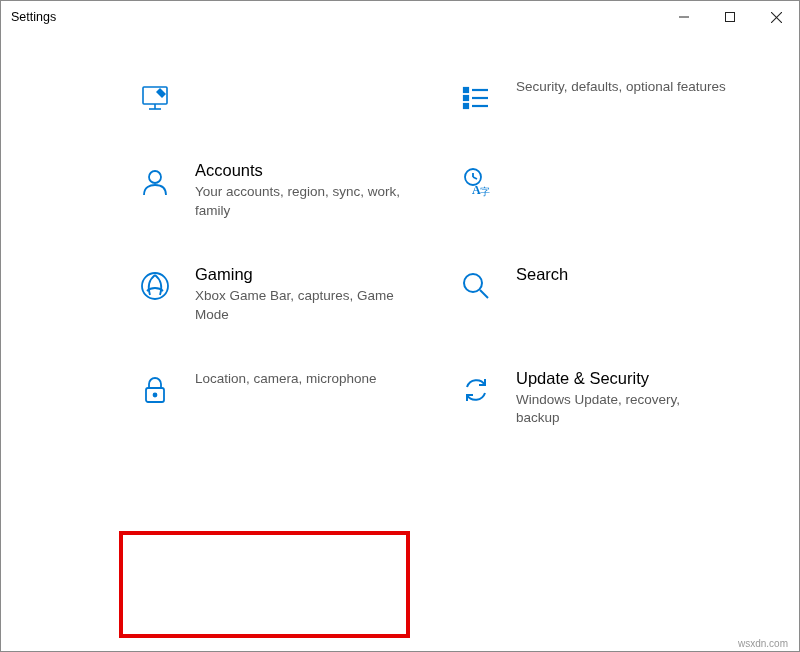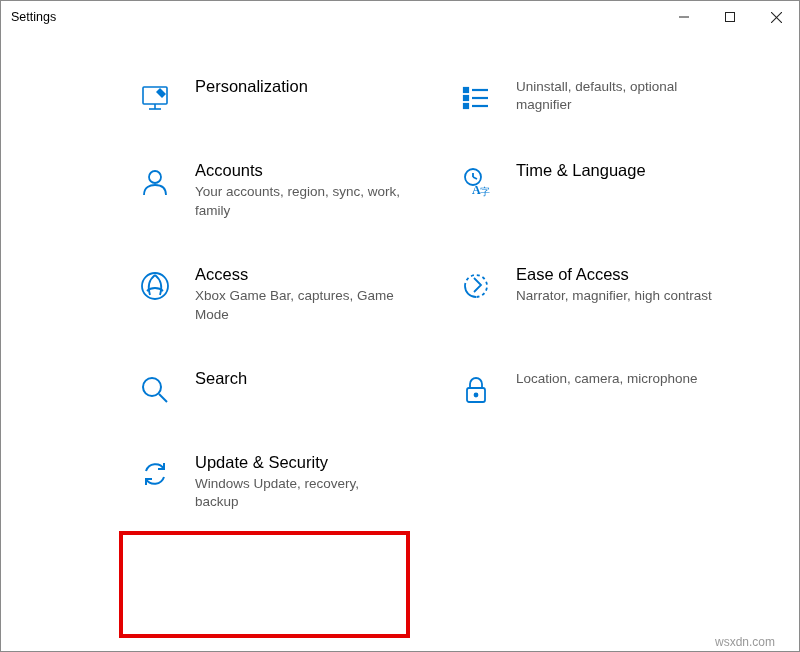--- a/index.html
+++ b/index.html
@@ -12,21 +12,21 @@
   .win-btn svg { stroke: #222; }
   .content { position: absolute; top: 75px; left: 0; right: 0; bottom: 0; }
   .grid { display: grid; grid-template-columns: 1fr 1fr; column-gap: 20px; row-gap: 44px; padding: 0 40px 0 136px; }
   .category { display: flex; gap: 22px; align-items: flex-start; cursor: pointer; }
   .cat-icon { width: 36px; height: 36px; flex: 0 0 36px; color: #0078D4; display: flex; align-items: center; justify-content: center; margin-top: 4px; }
   .cat-icon svg { width: 34px; height: 34px; }
   .cat-text { flex: 1; min-width: 0; }
   .cat-title { font-size: 16.5px; font-weight: 400; color: #000; line-height: 1.3; }
   .cat-sub { font-size: 13.5px; color: #5a5a5a; line-height: 1.35; margin-top: 2px; max-width: 210px; }
   .highlight-box { position: absolute; border: 4px solid #e30000; pointer-events: none; }
-  .watermark { position: absolute; bottom: 2px; right: 24px; font-size: 12px; color: #999; }
+  .watermark { position: absolute; bottom: 2px; right: 11px; font-size: 10px; color: #999; }
 </style>
 </head>
 <body>
 
 <div class="window">
   <div class="titlebar">
     <div class="title">Settings</div>
     <div class="win-ctrls">
       <div class="win-btn">
         <svg width="10" height="10" viewBox="0 0 10 10">
@@ -53,37 +53,36 @@
       <div class="category">
         <div class="cat-icon">
           <svg viewBox="0 0 34 34" fill="none" stroke="currentColor" stroke-width="1.6">
             <rect x="5" y="6" width="24" height="17" rx="1"></rect>
             <line x1="11" y1="28" x2="23" y2="28"></line>
             <line x1="17" y1="23" x2="17" y2="28"></line>
             <path d="M22 7 L28 13 L24 17 L18 11 Z" fill="currentColor" stroke="none"></path>
           </svg>
         </div>
         <div class="cat-text">
-          <div class="cat-title">Personalization</div>
         </div>
       </div>
 
       <div class="category">
         <div class="cat-icon">
           <svg viewBox="0 0 34 34" fill="none" stroke="currentColor" stroke-width="2.2">
             <rect x="5" y="7" width="4" height="4" fill="currentColor"></rect>
             <rect x="5" y="15" width="4" height="4" fill="currentColor"></rect>
             <rect x="5" y="23" width="4" height="4" fill="currentColor"></rect>
             <line x1="13" y1="9" x2="29" y2="9"></line>
             <line x1="13" y1="17" x2="29" y2="17"></line>
             <line x1="13" y1="25" x2="29" y2="25"></line>
           </svg>
         </div>
         <div class="cat-text">
-          <div class="cat-sub">Uninstall, defaults, optional magnifier</div>
+          <div class="cat-sub">Security, defaults, optional features</div>
         </div>
       </div>
 
       <div class="category">
         <div class="cat-icon">
           <svg viewBox="0 0 34 34" fill="none" stroke="currentColor" stroke-width="1.8">
             <circle cx="17" cy="12" r="6"></circle>
             <path d="M6 30 C6 22 12 20 17 20 C22 20 28 22 28 30"></path>
           </svg>
         </div>
@@ -97,52 +96,38 @@
         <div class="cat-icon">
           <svg viewBox="0 0 34 34" fill="none" stroke="currentColor" stroke-width="1.8">
             <circle cx="14" cy="12" r="8"></circle>
             <line x1="14" y1="8" x2="14" y2="12"></line>
             <line x1="14" y1="12" x2="18" y2="14"></line>
             <text x="13" y="29" font-size="12" font-weight="600" fill="currentColor" stroke="none" font-family="Segoe UI">A</text>
             <text x="21" y="30" font-size="10" fill="currentColor" stroke="none" font-family="sans-serif">字</text>
           </svg>
         </div>
         <div class="cat-text">
-          <div class="cat-title">Time &amp; Language</div>
         </div>
       </div>
 
       <div class="category">
         <div class="cat-icon">
           <svg viewBox="0 0 34 34" fill="none" stroke="currentColor" stroke-width="1.8">
             <circle cx="17" cy="17" r="13"></circle>
             <path d="M17 6 C12 10 9 17 12 26"></path>
             <path d="M17 6 C22 10 25 17 22 26"></path>
             <path d="M9 22 C13 18 21 18 25 22"></path>
           </svg>
         </div>
         <div class="cat-text">
-          <div class="cat-title">Access</div>
+          <div class="cat-title">Gaming</div>
           <div class="cat-sub">Xbox Game Bar, captures, Game Mode</div>
         </div>
       </div>
 
-      <div class="category">
-        <div class="cat-icon">
-          <svg viewBox="0 0 34 34" fill="none" stroke="currentColor" stroke-width="1.8">
-            <path d="M6 17 A11 11 0 1 1 17 28" stroke-dasharray="3 3"></path>
-            <path d="M17 28 A11 11 0 0 1 6 17"></path>
-            <path d="M15 9 L22 16 L15 23"></path>
-          </svg>
-        </div>
-        <div class="cat-text">
-          <div class="cat-title">Ease of Access</div>
-          <div class="cat-sub">Narrator, magnifier, high contrast</div>
-        </div>
-      </div>
 
       <div class="category">
         <div class="cat-icon">
           <svg viewBox="0 0 34 34" fill="none" stroke="currentColor" stroke-width="2">
             <circle cx="14" cy="14" r="9"></circle>
             <line x1="21" y1="21" x2="29" y2="29"></line>
           </svg>
         </div>
         <div class="cat-text">
           <div class="cat-title">Search</div>

